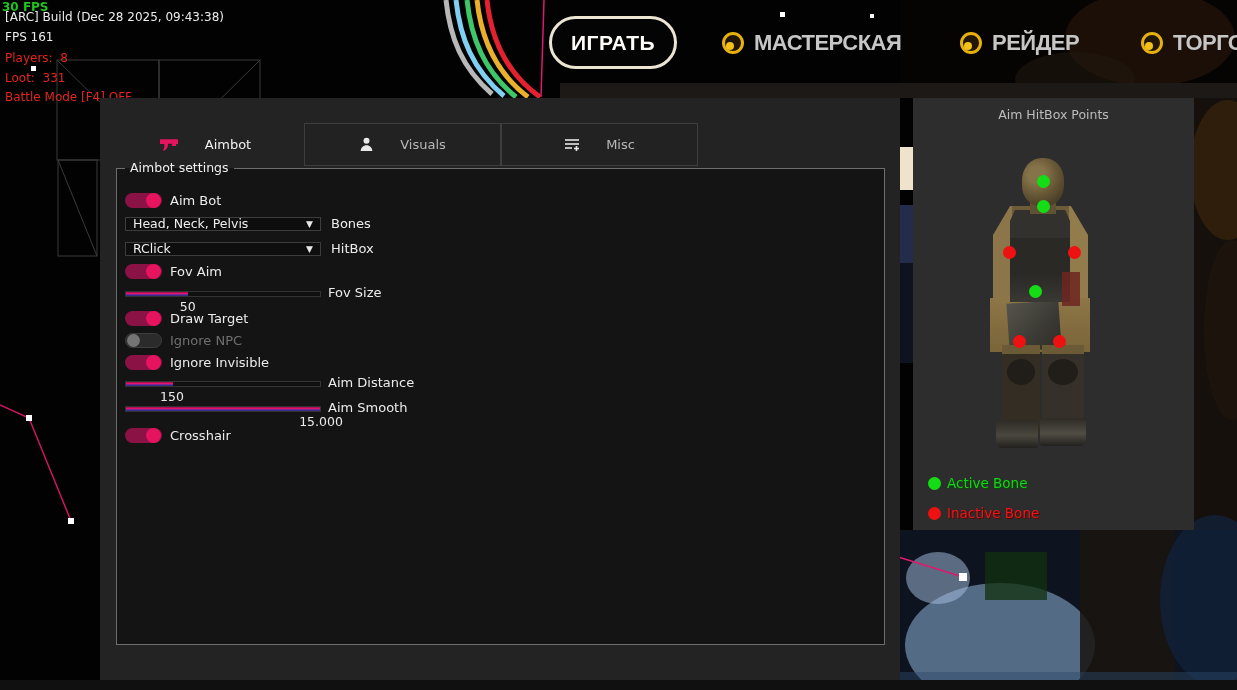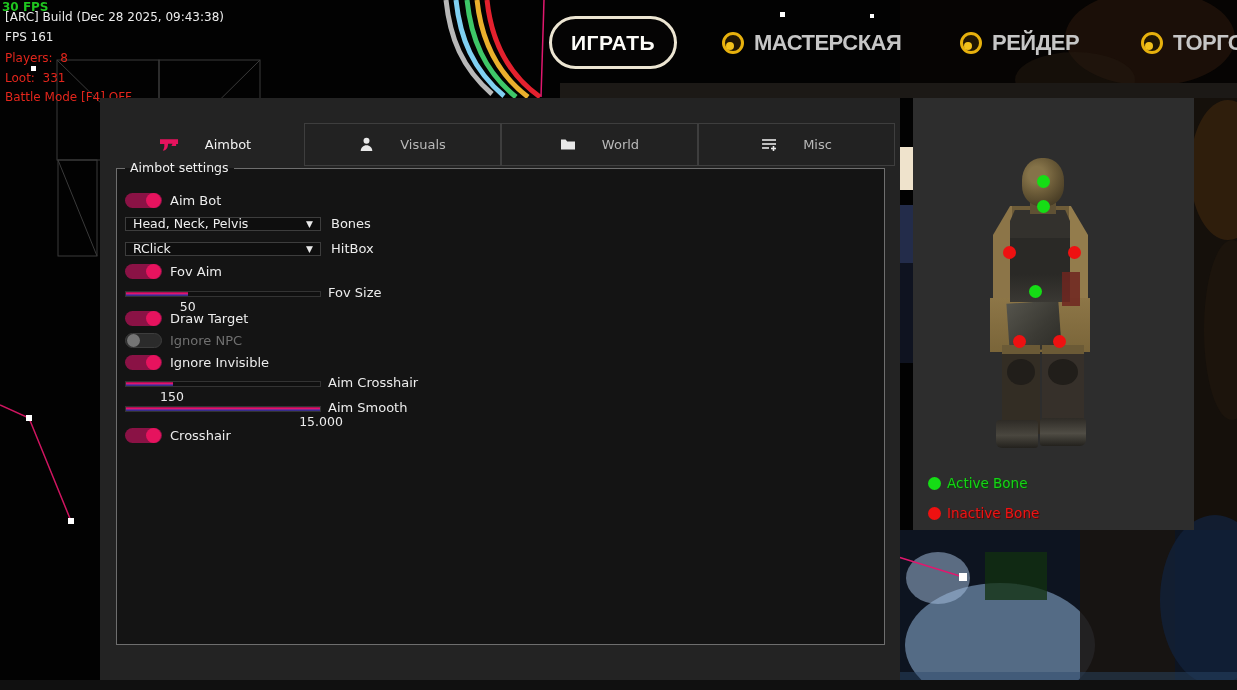--- a/index.html
+++ b/index.html
@@ -190,26 +190,20 @@
         <span>Aimbot</span>
       </div>
       <div class="tab boxed">
         <svg width="15" height="15" viewBox="0 0 16 16">
           <circle cx="8" cy="4" r="3.2" fill="#e8e8e8"></circle>
           <path d="M1.8 15c0-3.5 2.8-6.2 6.2-6.2s6.2 2.7 6.2 6.2z" fill="#e8e8e8"></path>
         </svg>
         <span>Visuals</span>
       </div>
       <div class="tab boxed">
-        <svg width="16" height="13" viewBox="0 0 16 13">
-          <path d="M1 1.5h4.6L7.2 3.4H15v8.1H1z" fill="#e8e8e8"></path>
-        </svg>
-        <span>World</span>
-      </div>
-      <div class="tab boxed">
         <svg width="16" height="15" viewBox="0 0 16 15">
           <g stroke="#e8e8e8" stroke-width="1.6">
             <line x1="1" y1="3" x2="15" y2="3"></line>
             <line x1="1" y1="7" x2="15" y2="7"></line>
             <line x1="1" y1="11" x2="8" y2="11"></line>
             <line x1="12.5" y1="9" x2="12.5" y2="14"></line>
             <line x1="10" y1="11.5" x2="15" y2="11.5"></line>
           </g>
         </svg>
         <span>Misc</span>
@@ -270,41 +264,42 @@
         <span class="tlabel">Ignore Invisible</span>
       </div>
 
       <div class="row" style="top:209px;">
         <div class="slider-wrap">
           <div class="slider">
             <div class="fill" style="width: 24%;"></div>
           </div>
           <span class="sval" style="left: 24%;">150</span>
         </div>
-        <span class="slabel">Aim Crosshair</span>
+        <span class="slabel">Aim Distance</span>
       </div>
 
       <div class="row" style="top:234px;">
         <div class="slider-wrap">
           <div class="slider">
             <div class="fill" style="width: 100%;"></div>
           </div>
           <span class="sval" style="left: 100%;">15.000</span>
         </div>
         <span class="slabel">Aim Smooth</span>
       </div>
 
       <div class="row" style="top:259px;">
         <div class="toggle"></div>
         <span class="tlabel">Crosshair</span>
       </div>
     </div>
   </div>
 
   <div class="panel hitbox">
+    <div class="hb-title">Aim HitBox Points</div>
 
     <div class="figure">
       <div class="f-torso"></div>
       <div class="f-skirt"></div>
       <div class="f-plate"></div>
       <div class="f-vest"></div>
       <div class="f-patch"></div>
       <div class="f-neck"></div>
       <div class="f-head"></div>
       <div class="f-legL"></div>

